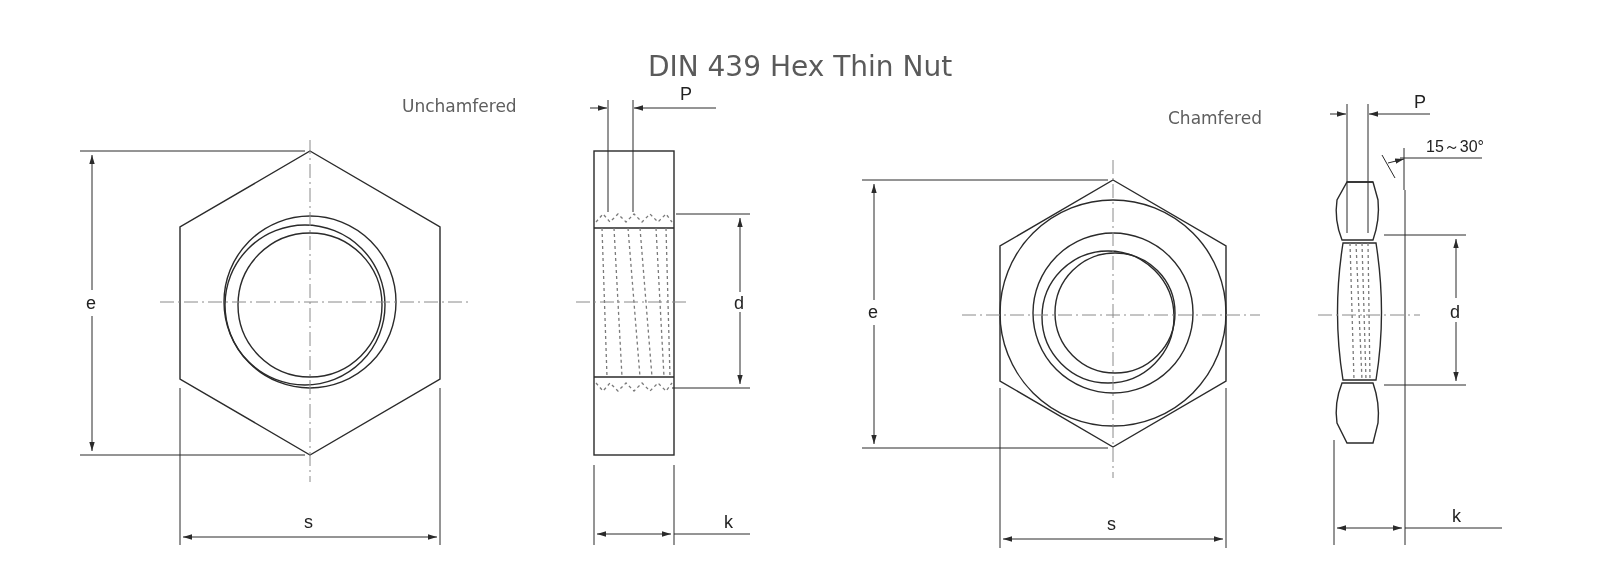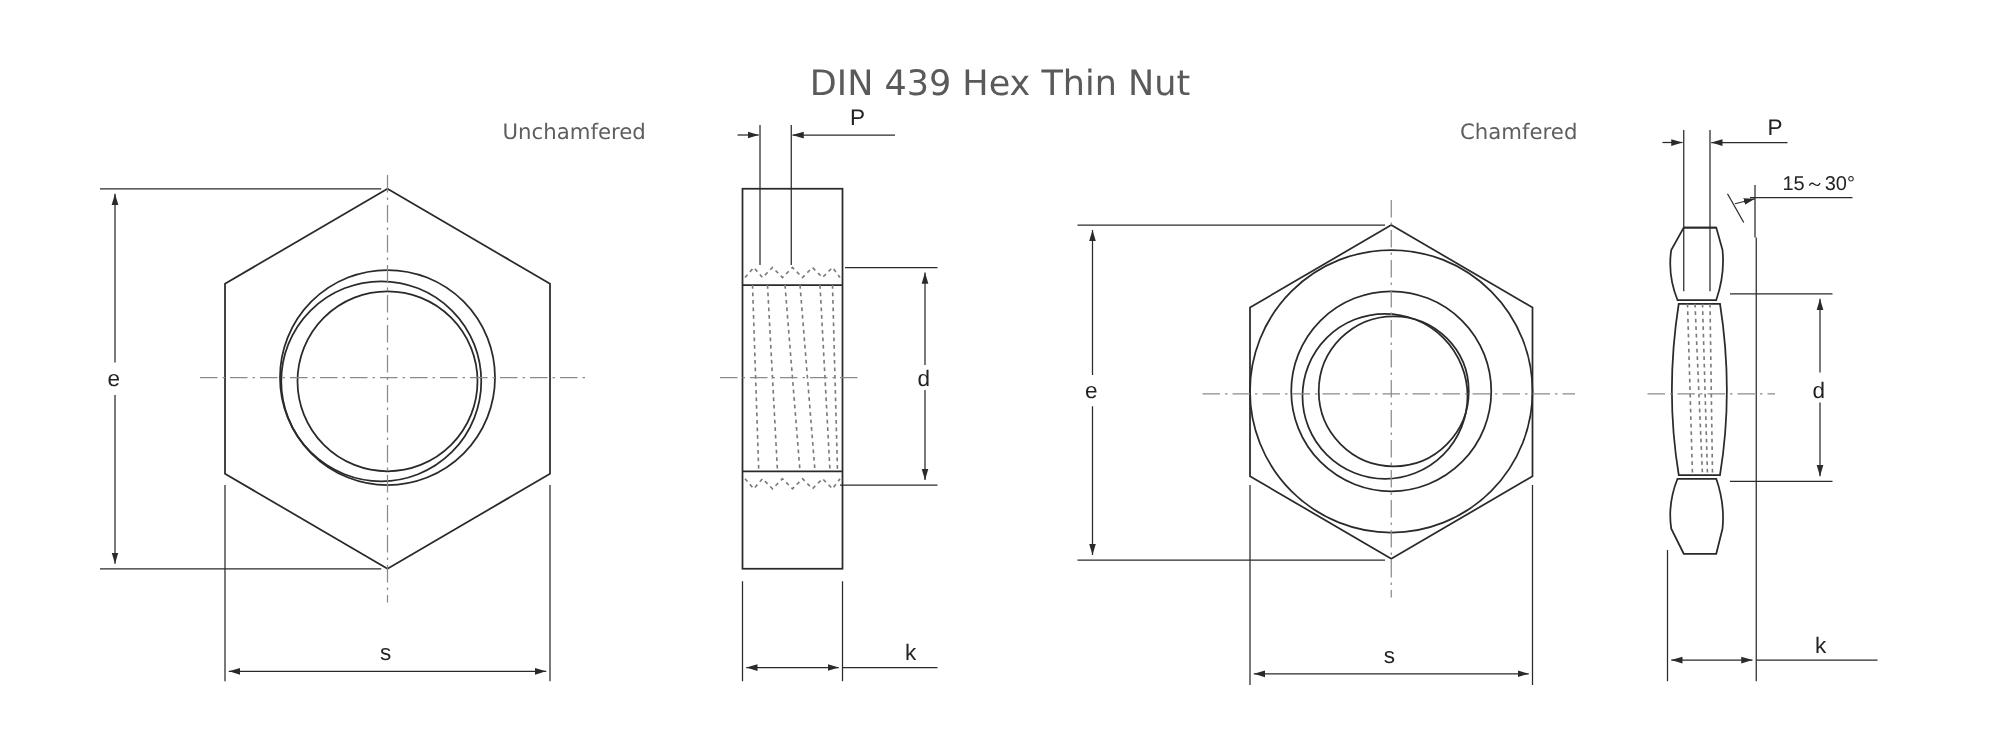--- a/index.html
+++ b/index.html
@@ -12,21 +12,21 @@
   .ctr { stroke: #8a8a8a; stroke-width: 1; fill: none; stroke-dasharray: 14 4 2 4; }
   .hid { stroke: #7a7a7a; stroke-width: 1.3; fill: none; stroke-dasharray: 3 3; }
   .lbl { font-family: "Liberation Sans", sans-serif; font-size: 18px; fill: #222; }
   .lblsm { font-family: "Liberation Sans", sans-serif; font-size: 16px; fill: #222; }
 </style>
 </head>
 <body>
 
 <div class="title">DIN 439 Hex Thin Nut</div>
 <div class="heading" style="left:402px;top:96px;">Unchamfered</div>
-<div class="heading" style="left:1168px;top:96px;text-align:right;">Chamfered</div>
+<div class="heading" style="left:1168px;top:108px;text-align:right;">Chamfered</div>
 
 <svg width="1600" height="583" viewBox="0 0 1600 583">
   <defs>
     <marker id="arr" viewBox="0 0 10 10" refX="10" refY="5" markerWidth="9" markerHeight="9" orient="auto-start-reverse">
       <path d="M0,2 L10,5 L0,8 z" fill="#2a2a2a"></path>
     </marker>
   </defs>
 
   <g>
     <polygon class="ln" points="310,151 440,227 440,379 310,455 180,379 180,227"></polygon>

